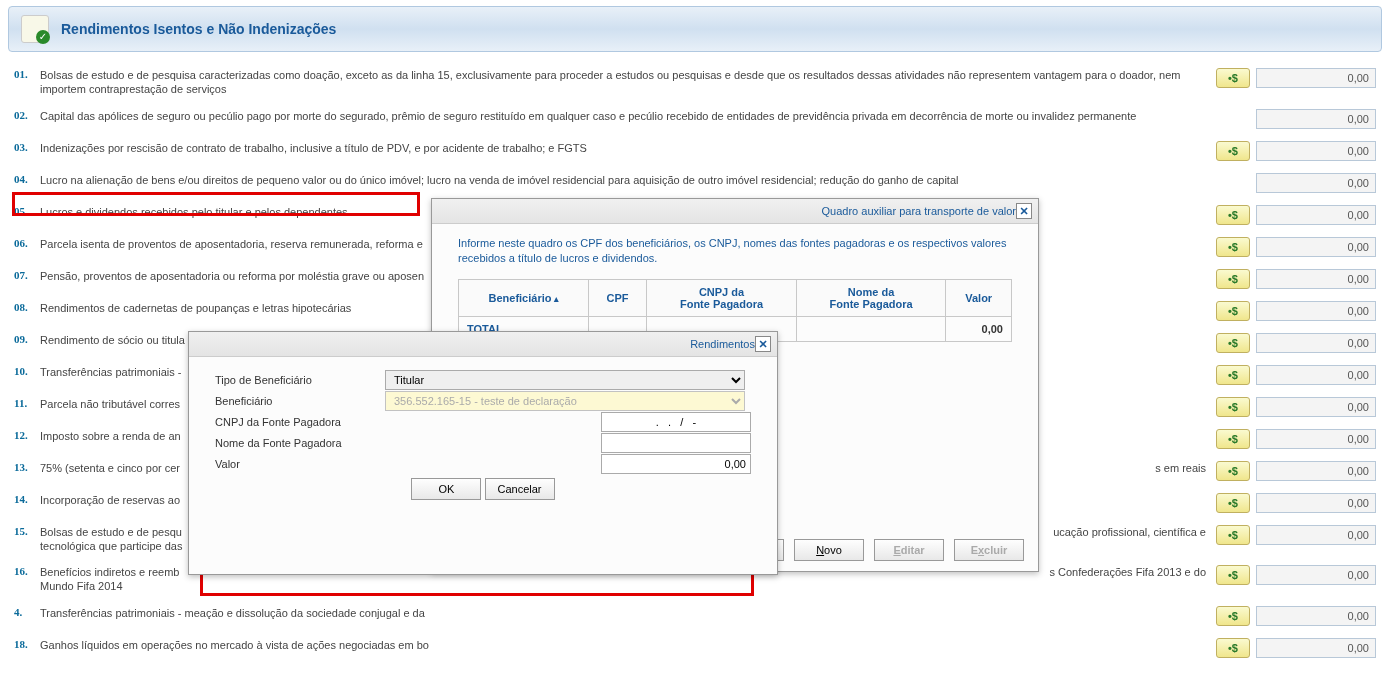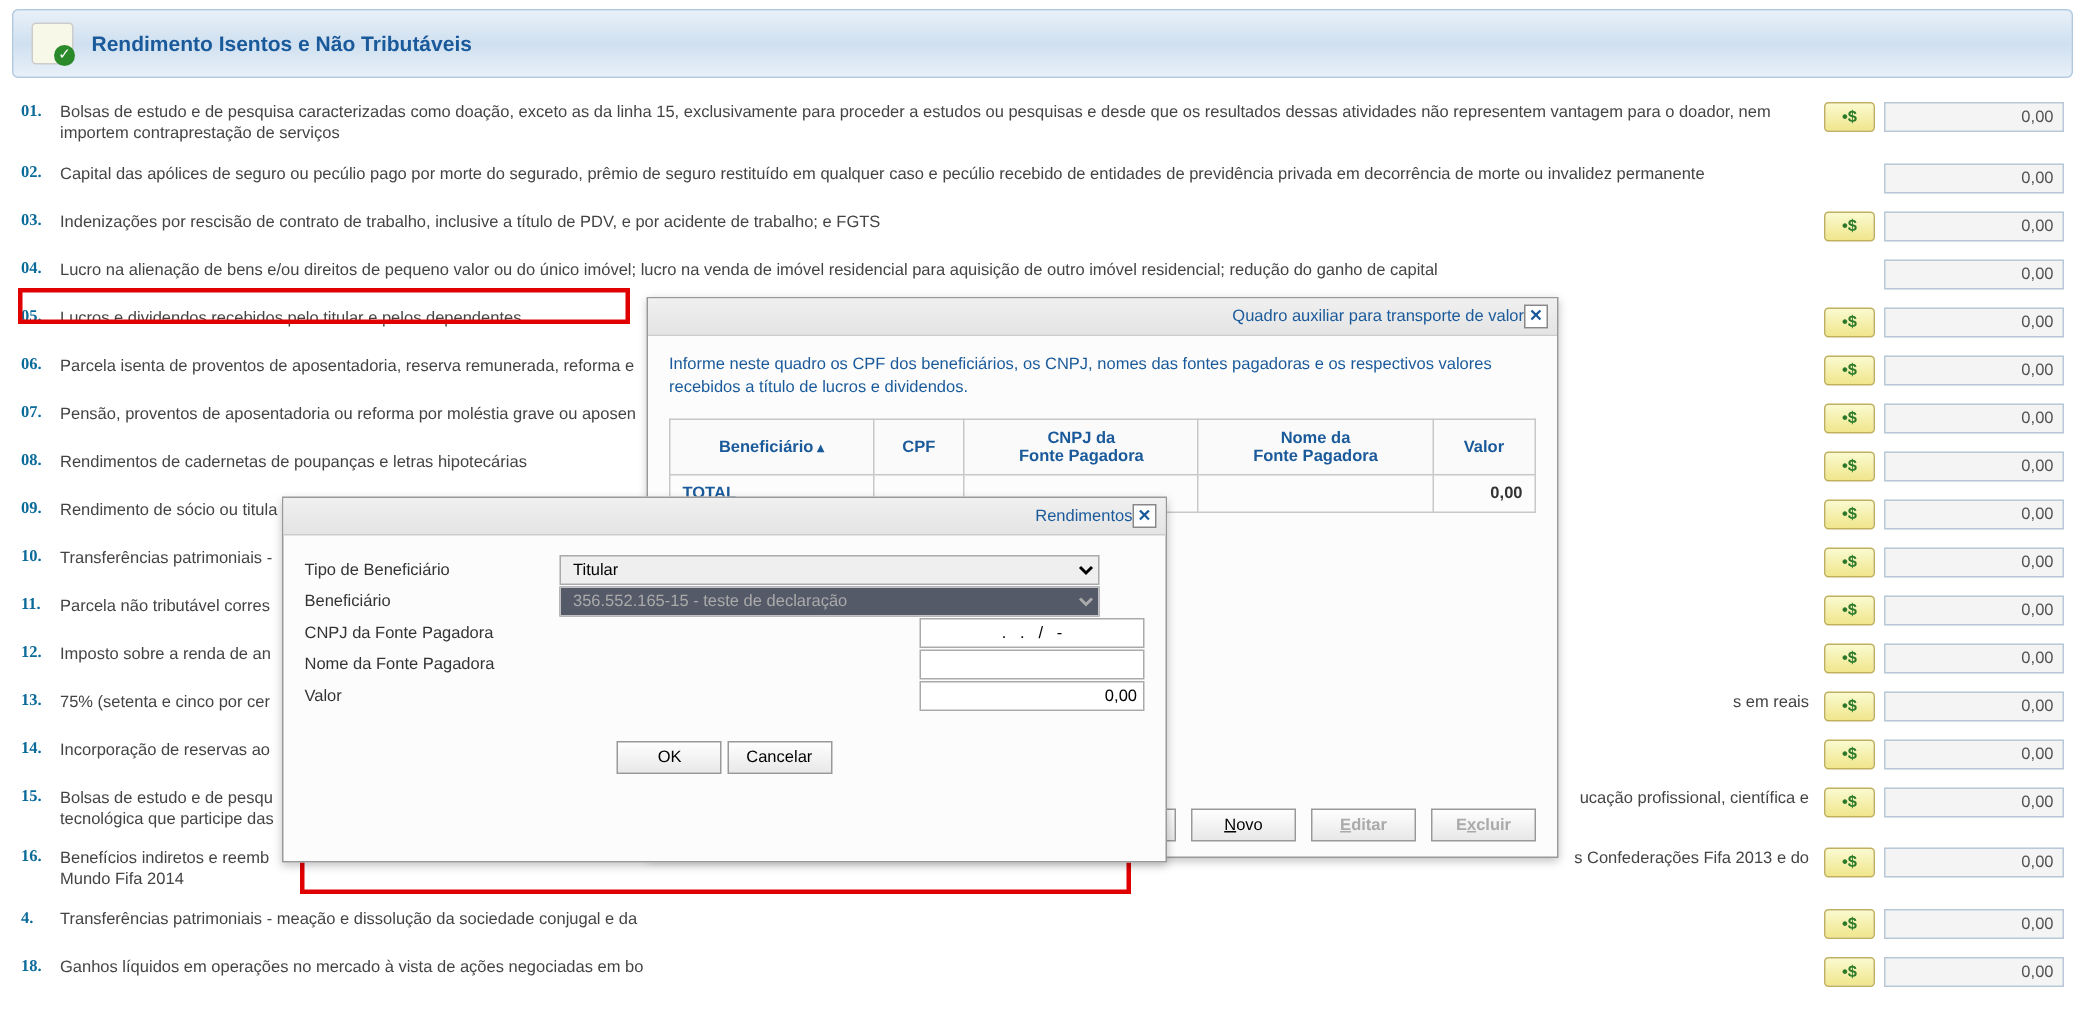--- a/index.html
+++ b/index.html
@@ -100,21 +100,21 @@
 }
 .dlg-close {
   width: 16px; height: 16px;
   border: 1px solid #888;
   background: #fff;
   text-align: center;
   line-height: 14px;
   font-weight: bold;
   cursor: pointer;
 }
-.dlg-body { padding: 12px 14px; }
+.dlg-body { padding: 12px 26px; }
 .dlg-info { color: #1a5a9a; font-size: 11px; margin-bottom: 12px; line-height: 1.4; }
 
 .qtable { width: 100%; border-collapse: collapse; }
 .qtable th, .qtable td {
   border: 1px solid #c8c8c8;
   padding: 6px 8px;
   font-size: 11px;
   text-align: center;
 }
 .qtable th { color: #1a5a9a; background: #fafafa; font-weight: bold; }
@@ -126,43 +126,43 @@
 .form-label { width: 170px; color: #333; }
 .form-field { flex: 1; display: flex; justify-content: flex-start; }
 .form-field.right { justify-content: flex-end; }
 .form-field select, .form-field input {
   border: 1px solid #aaa;
   height: 20px;
   padding: 0 4px;
   font-size: 11px;
 }
 .sel-wide { width: 360px; }
-.sel-wide[disabled] { background: #0f172a; color: #888; }
+.sel-wide[disabled] { background: #fef9c3; color: #888; }
 .inp-med { width: 150px; text-align: center; }
 .inp-med.right { text-align: right; }
 
-.btn-row { text-align: center; margin-top: 20px; }
+.btn-row { text-align: center; margin-top: 4px; }
 .btn-row2 { display: flex; justify-content: flex-end; gap: 10px; padding: 10px 14px; position: absolute; bottom: 0; right: 0; left: 0; }
 .btn {
   min-width: 70px; height: 22px;
   border: 1px solid #999;
   background: linear-gradient(to bottom, #fefefe, #e8e8e8);
   cursor: pointer;
   font-size: 11px;
   padding: 0 10px;
 }
 .btn[disabled] { color: #aaa; cursor: default; font-weight: bold; }
 .u { text-decoration: underline; }
 </style>
 </head>
 <body>
 
 <div class="header-bar">
   <div class="header-icon"></div>
-  <div class="header-title">Rendimento Isentos e Não Tributáveis</div>
+  <div class="header-title">Rendimentos Isentos e Não Indenizações</div>
 </div>
 
 <div class="content" id="rows-container">
 
   <div class="highlight-box hb1"></div>
   <div class="highlight-box hb2"></div>
 
   <div class="dialog dlg-quadro">
     <div class="dlg-titlebar">
       <span>Quadro auxiliar para transporte de valor</span>

